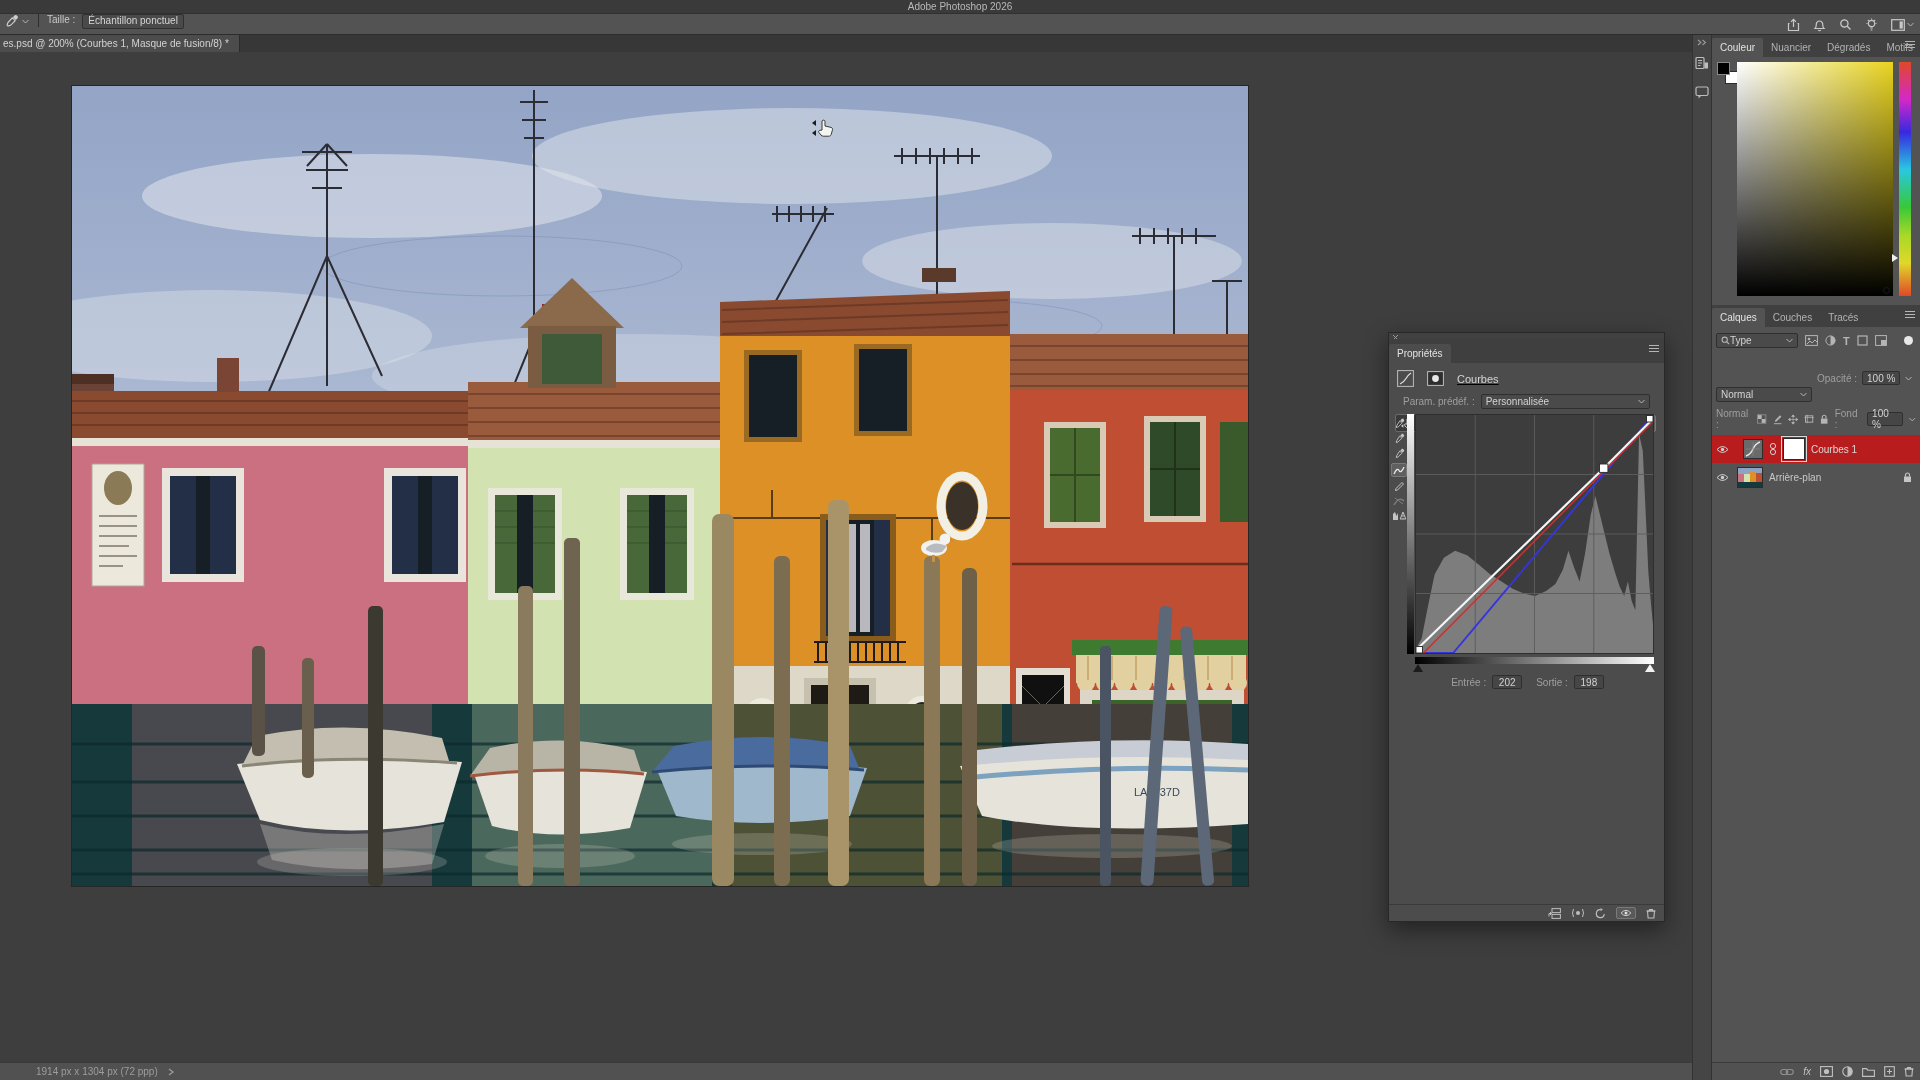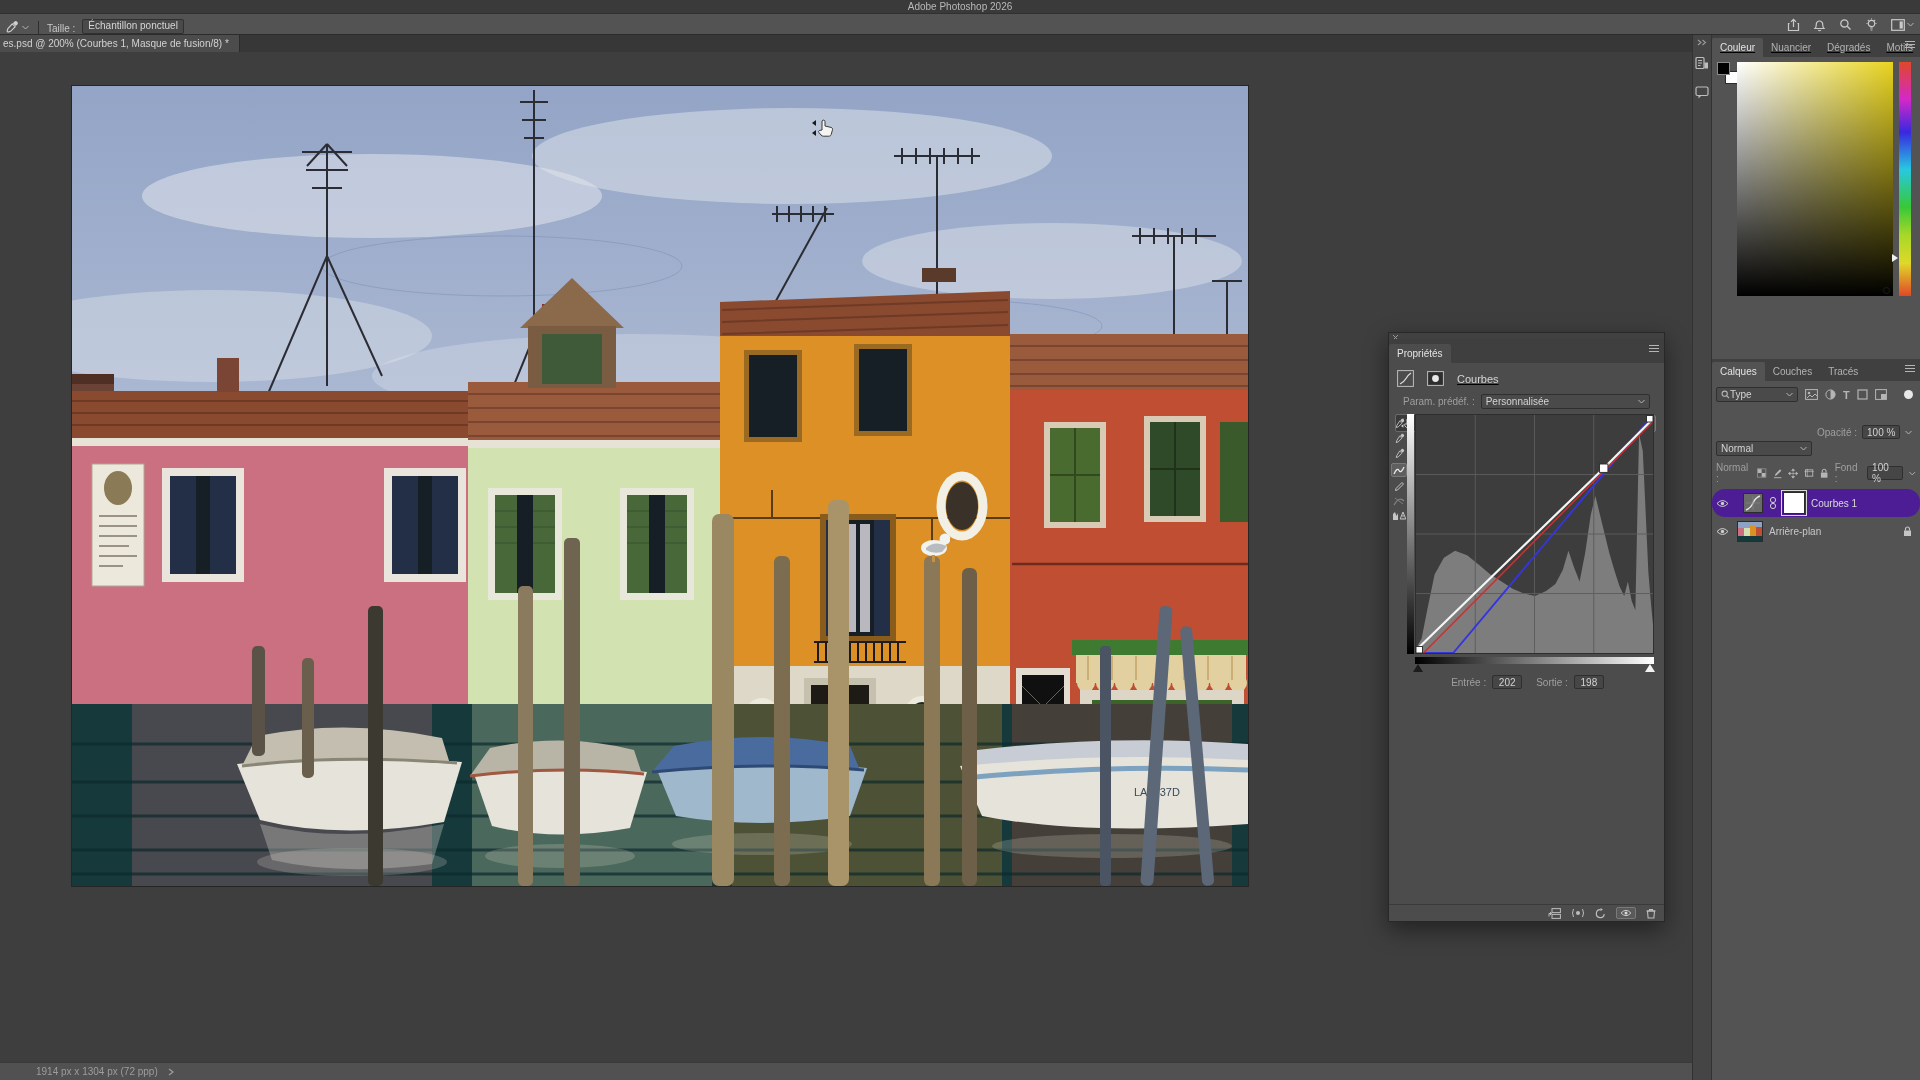--- a/index.html
+++ b/index.html
@@ -8,21 +8,21 @@
   .abs { position:absolute; }
   .txt { color:#c7c7c7; font-size:10px; }
   .dim { color:#9f9f9f; }
   svg.ic { display:block; }
 
   
   #titlebar { left:0; top:0; width:1920px; height:14px; background:#3a3a3a;
               display:flex; align-items:center; justify-content:center;
               color:#b9b9b9; font-size:10px; border-bottom:1px solid #303030; }
   #optionsbar { left:0; top:14px; width:1920px; height:21px; background:#535353;
-                display:flex; align-items:flex-end; border-bottom:1px solid #2c2c2c; }
+                display:flex; align-items:flex-start; border-bottom:1px solid #2c2c2c; }
   .opt-dd { background:#4a4a4a; border:1px solid #303030; border-radius:2px;
             height:15px; display:flex; align-items:center; padding:0 5px; gap:6px;
             color:#d6d6d6; font-size:10px;flex-direction:column; }
   .chev { width:7px; height:5px; display:inline-block; }
   #hdr-icons { position:absolute; right:6px; top:0; height:21px; display:flex; align-items:center; gap:13px; }
 
   
   #tabbar { left:0; top:35px; width:1692px; height:17px; background:#373737; }
   #doctab { position:absolute; left:0; top:0; height:17px; background:#4c4c4c;
             color:#d2d2d2; font-size:10px; display:flex; align-items:center; padding:0 10px 0 3px;
@@ -44,21 +44,21 @@
   .ptab { height:19px; display:flex; align-items:center; padding:0 8px; font-size:10px;
           color:#b2b2b2; }
   .ptab.on { background:#535353; color:#e3e3e3; border-radius:2px 2px 0 0; }
   .pmenu { position:absolute; right:4px; top:5px; }
   .field { background:#4a4a4a; border:1px solid #2f2f2f; border-radius:2px; height:15px;
            display:flex; align-items:center; padding:0 4px; gap:0; color:#d3d3d3; font-size:10px; }
   .valbox { background:#464646; border:1px solid #2f2f2f; border-radius:2px; height:14px;
             display:flex; align-items:center; padding:0 4px; color:#d3d3d3; font-size:10px; }
   .lrow { display:flex; align-items:center; }
   .layer-row { height:28px; display:flex; align-items:center; gap:6px; padding:0 4px; }
-  .layer-row.sel { background:#4c1d95;border-radius:13px; }
+  .layer-row.sel { background:#b91c1c; }
   #layers-bottom { position:absolute; left:0; bottom:0; width:208px; height:18px;
                    border-top:1px solid #3a3a3a; display:flex; align-items:center;
                    justify-content:flex-end; gap:9px; padding-right:6px; background:#515151; }
 
   
   #satsq { position:absolute; left:25px; top:27px; width:156px; height:234px;
            background:linear-gradient(to bottom, rgba(0,0,0,0) 0%, #000 100%),
                       linear-gradient(to right, #ffffff 0%, #e8d31f 100%); }
   #huestrip { position:absolute; left:187px; top:27px; width:12px; height:234px;
               background:linear-gradient(to bottom,#e04828 0%,#d428c8 16%,#3828e0 30%,
@@ -476,21 +476,21 @@
     <rect x="9.5" y="6.5" width="3.5" height="6" fill="#bdbdbd"></rect>
   </svg>
   <svg class="ic" style="margin:16px auto 0;" width="14" height="13" viewBox="0 0 14 13">
     <rect x="1" y="1" width="12" height="8.5" rx="1.5" fill="none" stroke="#bdbdbd" stroke-width="1.2"></rect>
     <path d="M3.5 9.5v3l3-3" fill="#bdbdbd"></path>
   </svg>
 </div>
 
 <div class="abs" id="dock">
 
-  <div style="position:relative;height:324px;text-decoration:underline;">
+  <div style="position:relative;height:270px;">
     <div class="ptabs">
       <div class="ptab on">
           <span>Couleur</span>
         </div>
       <div class="ptab">
           <span>Nuancier</span>
         </div>
       <div class="ptab">
           <span>Dégradés</span>
         </div>

